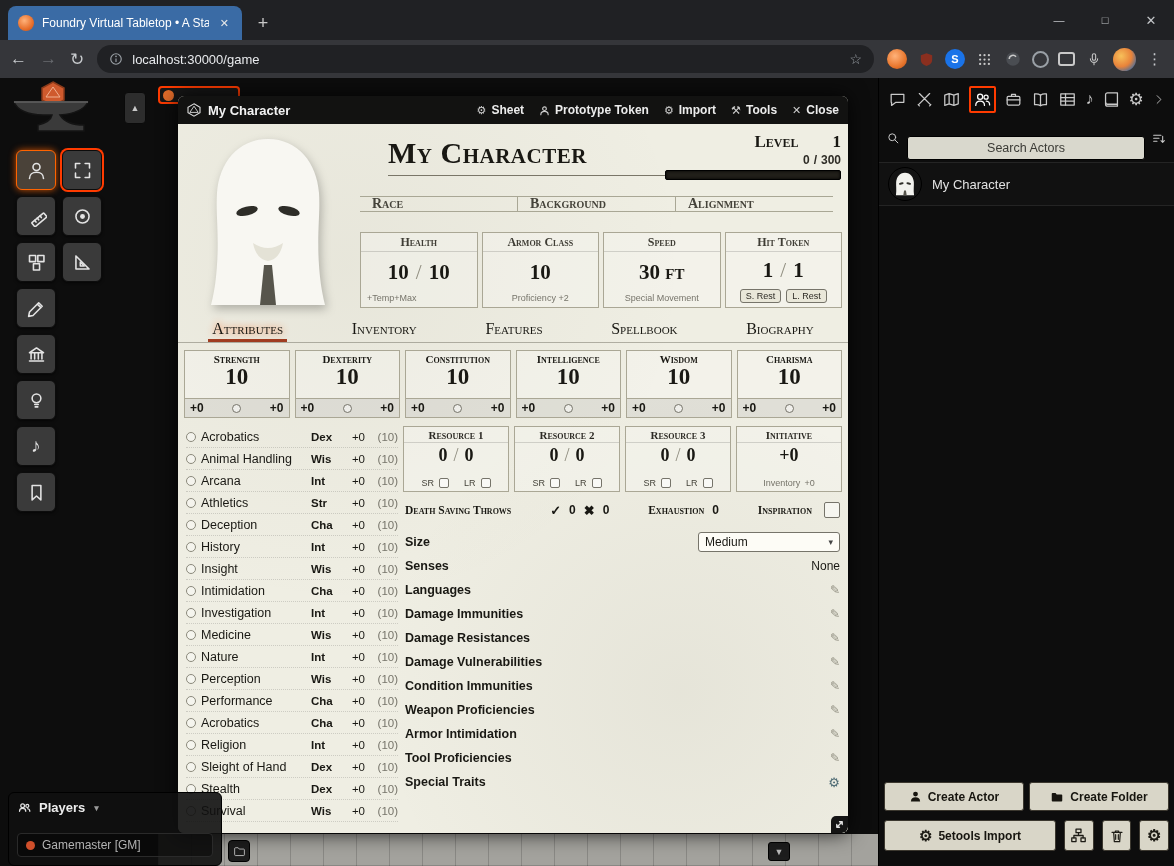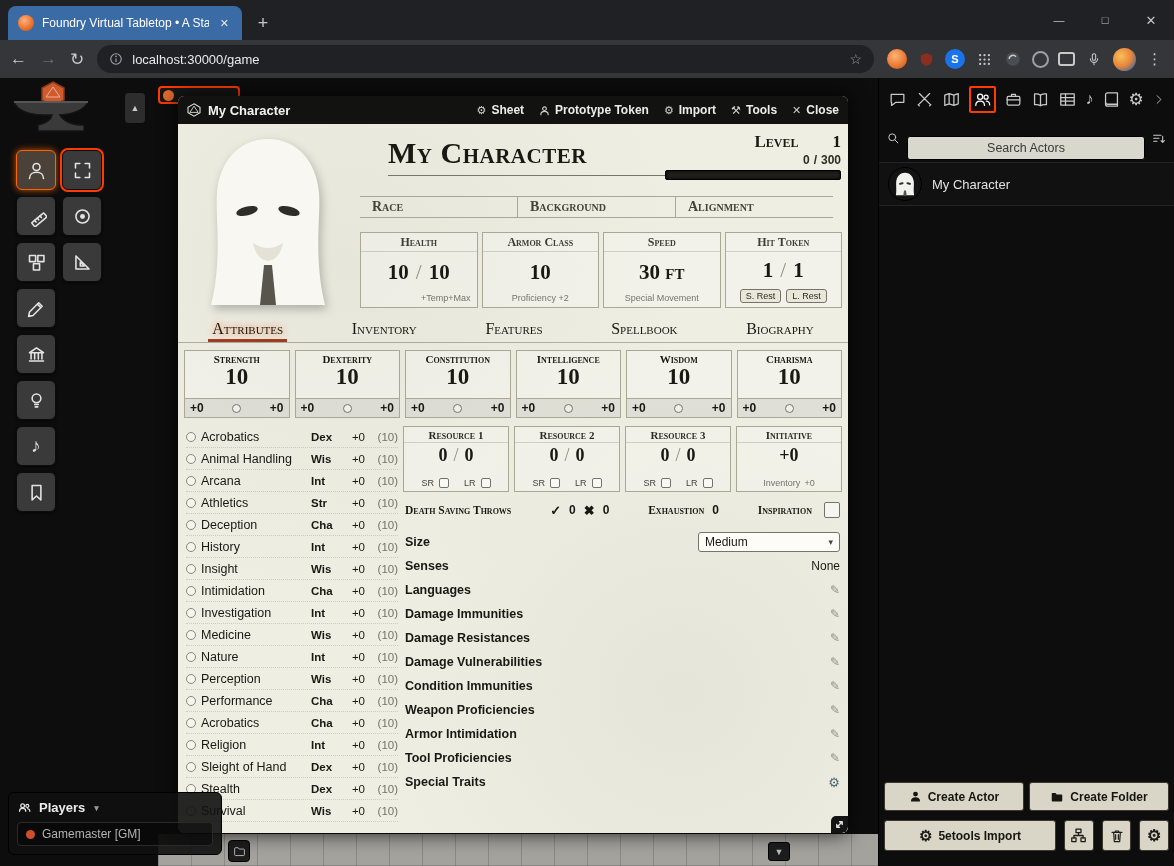--- a/index.html
+++ b/index.html
@@ -43,21 +43,21 @@
 .tbtn{position:absolute;width:40px;height:40px;border-radius:6px;background:#3a3a3a;border:1px solid #0c0c0c;box-shadow:0 1px 3px rgba(0,0,0,.6);display:flex;align-items:center;justify-content:center;z-index:3;}
 .tbtn.active{border-color:var(--accent);background:#4a4239;box-shadow:0 0 7px rgba(255,100,0,.8);}
 .tbtn.annot{box-shadow:0 0 0 2px var(--annot);}
 .ti{stroke:#e3e3e3;fill:none;stroke-width:1.8;stroke-linecap:round;stroke-linejoin:round;}
 .tglyph{color:#e3e3e3;font-size:19px;}
 
 
 .players{position:absolute;left:8px;top:714px;width:214px;background:rgba(16,16,16,.9);border:1px solid #000;border-radius:6px;padding:7px 8px 8px;z-index:6;}
 .ph{display:flex;align-items:center;gap:7px;color:#ececec;font-size:13px;font-weight:bold;}
 .ph .caret{color:#9a9a9a;font-size:9px;margin-left:2px;}
-.pe{margin-top:7px;background:rgba(0,0,0,.4);border:1px solid #2a2a2a;border-radius:4px;padding:4px 8px;display:flex;align-items:center;gap:7px;color:#b3b3b3;font-size:12px;}
+.pe{margin-top:18px;background:rgba(0,0,0,.4);border:1px solid #2a2a2a;border-radius:4px;padding:4px 8px;display:flex;align-items:center;gap:7px;color:#b3b3b3;font-size:12px;}
 .gmdot{width:9px;height:9px;border-radius:50%;background:#cf4f2b;flex:none;}
 
 
 .peek{position:absolute;left:158px;top:8px;width:82px;height:18px;background:#161616;border:2px solid var(--annot);border-radius:4px;display:flex;align-items:center;padding:0 3px;z-index:4;}
 .pfav{width:11px;height:11px;border-radius:50%;background:#e06b2a;}
 
 
 .sheet{position:absolute;left:178px;top:18px;width:670px;height:737px;border-radius:6px;background:var(--parchment);box-shadow:0 0 20px rgba(0,0,0,.85);z-index:5;display:flex;flex-direction:column;}
 .sh-hdr{height:28px;flex:none;background:rgba(8,8,8,.96);border-radius:6px 6px 0 0;display:flex;align-items:center;gap:7px;padding:0 9px;color:#f2f2f2;font-size:13px;font-weight:bold;}
 .sh-hdr .ttl{flex:1;white-space:nowrap;}
@@ -68,30 +68,30 @@
  background:radial-gradient(circle at 25% 20%,rgba(110,105,85,.06),transparent 45%),
  radial-gradient(circle at 75% 80%,rgba(110,105,85,.07),transparent 40%),var(--parchment);}
 .sc{font-family:"Liberation Serif",serif;font-variant:small-caps;font-weight:700;}
 .portrait{position:absolute;left:4px;top:3px;filter:drop-shadow(2px 4px 5px rgba(0,0,0,.25));}
 .charname{position:absolute;left:210px;top:12px;width:280px;font-family:"Liberation Serif",serif;font-variant:small-caps;font-weight:700;font-size:30px;letter-spacing:.5px;border-bottom:1px solid #7a7668;padding-bottom:4px;line-height:1.15;}
 .lvlzone{position:absolute;right:7px;top:8px;width:176px;}
 .lvl-row{display:flex;justify-content:flex-end;align-items:baseline;gap:34px;font-size:17px;}
 .lvl-val{font-family:"Liberation Serif",serif;font-weight:700;}
 .xp-row{display:flex;justify-content:flex-end;gap:4px;font-size:12px;font-weight:bold;color:#2e2c26;margin-top:1px;}
 .xp-bar{height:10px;margin-top:3px;background:#211f19;border:1px solid #000;border-radius:2px;box-shadow:inset 0 0 3px #000;}
-.fieldsrow{position:absolute;left:182px;right:15px;top:72px;height:22px;display:flex;border-top:1px solid #a9a795;border-bottom:1px solid #a9a795;}
+.fieldsrow{position:absolute;left:182px;right:15px;top:72px;height:16px;display:flex;border-top:1px solid #a9a795;border-bottom:1px solid #a9a795;}
 .field{flex:1;display:flex;align-items:center;padding:0 12px;border-right:1px solid #a9a795;}
 .field:last-child{border-right:none;}
 .f-lab{font-family:"Liberation Serif",serif;font-variant:small-caps;font-weight:700;font-size:14px;color:#45433a;}
 .statsrow{position:absolute;left:182px;right:6px;top:108px;height:76px;display:flex;gap:4px;}
 .statbox{flex:1;border:1px solid #aaa795;background:rgba(255,255,255,.25);display:flex;flex-direction:column;min-width:0;}
 .sb-lab{text-align:center;font-size:12px;color:#3f3d35;padding:2px 0 1px;border-bottom:1px solid rgba(0,0,0,.14);}
 .sb-val{flex:1;display:flex;align-items:center;justify-content:center;gap:7px;font-family:"Liberation Serif",serif;font-size:21px;font-weight:600;}
 .sb-sep{color:#8f8d7f;font-weight:400;}
-.sb-sub{display:flex;justify-content:flex-end;font-size:9px;color:#76746a;padding:0 6px 4px;}
+.sb-sub{display:flex;justify-content:flex-start;font-size:9px;color:#76746a;padding:0 6px 4px;}
 .sb-sub.single{justify-content:center;}
 .rest-btns{display:flex;justify-content:center;gap:5px;padding-bottom:4px;}
 .rest{font-size:9px;border:1px solid #76746a;background:#e9e7d9;border-radius:3px;padding:1px 5px;color:#2c2a24;}
 .sheettabs{position:absolute;left:0;right:0;top:190px;height:29px;display:flex;align-items:flex-end;justify-content:space-around;border-bottom:1px solid rgba(60,56,44,.35);}
 .stab{font-family:"Liberation Serif",serif;font-variant:small-caps;font-weight:400;font-size:16px;padding:0 4px 4px;}
 .stab.active{text-shadow:0 0 7px rgba(255,100,20,.85);border-bottom:3px solid #a03d22;padding-bottom:1px;}
 .abilsrow{position:absolute;left:6px;right:6px;top:226px;height:68px;display:flex;gap:5px;}
 .ability{flex:1;border:1px solid #aaa795;background:rgba(255,255,255,.25);position:relative;text-align:center;min-width:0;}
 .ab-name{font-size:11px;padding-top:2px;}
 .ab-score{font-family:"Liberation Serif",serif;font-size:23px;font-weight:600;line-height:1.05;}

